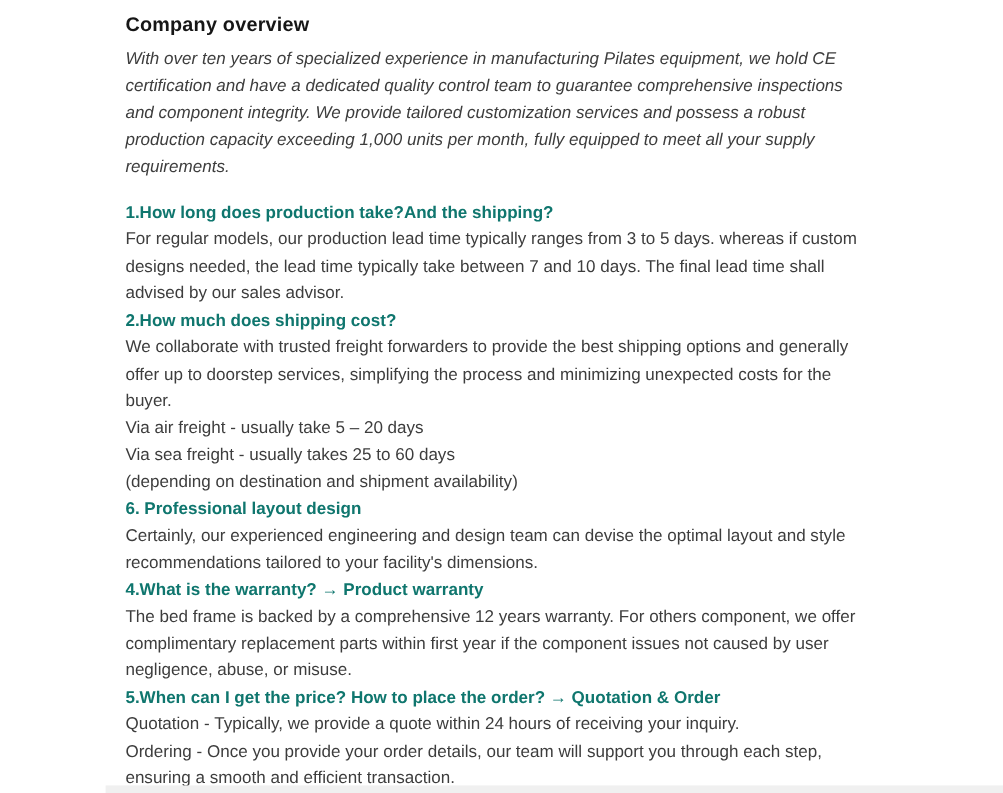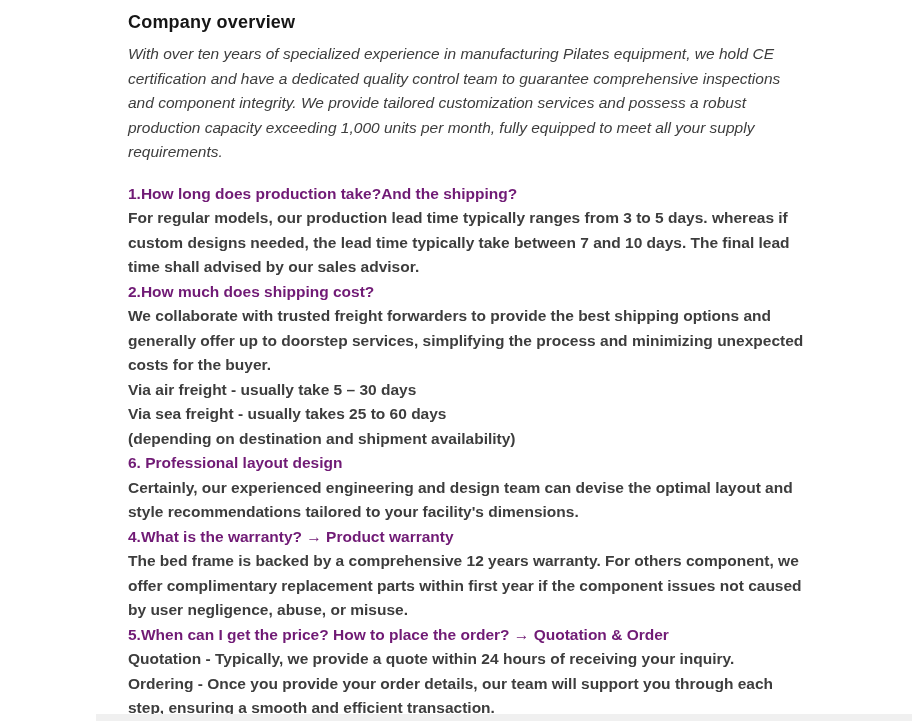--- a/index.html
+++ b/index.html
@@ -11,45 +11,44 @@
   .viewport {
     position: relative;
     width: 912px;
     height: 721px;
     overflow: hidden;
     background: #ffffff;
   }
   .doc {
     position: absolute;
     top: 12px;
-    left: 128px;
+    left: 114px;
     width: 676px;
     color: #3d3d3d;
     font-size: 15.5px;
     line-height: 24.5px;
   }
   .page-title {
     font-size: 18px;
     line-height: 21px;
     font-weight: 700;
     color: #161616;
     margin: 0 0 9px 0;
     letter-spacing: 0.2px;
   }
   .intro {
     margin: 0 0 17px 0;
     font-style: italic;
   }
   .faq-q {
     font-weight: 700;
-    color: #701a75;
+    color: #0f766e;
   }
   .faq-a {
     margin: 0;
-    font-weight: bold;
   }
   .bottom-divider {
     position: absolute;
     left: 96px;
     right: 0;
     bottom: 0;
     height: 7px;
     background: #f0f0f0;
   }
 </style>
@@ -64,21 +63,21 @@
     <p class="intro">With over ten years of specialized experience in manufacturing Pilates equipment, we hold CE certification and have a dedicated quality control team to guarantee comprehensive inspections and component integrity. We provide tailored customization services and possess a robust production capacity exceeding 1,000 units per month, fully equipped to meet all your supply requirements.</p>
 
     <div class="faq">
       <div class="faq-q">1.How long does production take?And the shipping?</div>
       <p class="faq-a">For regular models, our production lead time typically ranges from 3 to 5 days. whereas if custom designs needed, the lead time typically take between 7 and 10 days. The final lead time shall advised by our sales advisor.</p>
     </div>
 
     <div class="faq">
       <div class="faq-q">2.How much does shipping cost?</div>
       <p class="faq-a">We collaborate with trusted freight forwarders to provide the best shipping options and generally offer up to doorstep services, simplifying the process and minimizing unexpected costs for the buyer.</p>
-      <p class="faq-a">Via air freight - usually take 5 – 30 days</p>
+      <p class="faq-a">Via air freight - usually take 5 – 20 days</p>
       <p class="faq-a">Via sea freight - usually takes 25 to 60 days</p>
       <p class="faq-a">(depending on destination and shipment availability)</p>
     </div>
 
     <div class="faq">
       <div class="faq-q">6. Professional layout design</div>
       <p class="faq-a">Certainly, our experienced engineering and design team can devise the optimal layout and style recommendations tailored to your facility's dimensions.</p>
     </div>
 
     <div class="faq">

